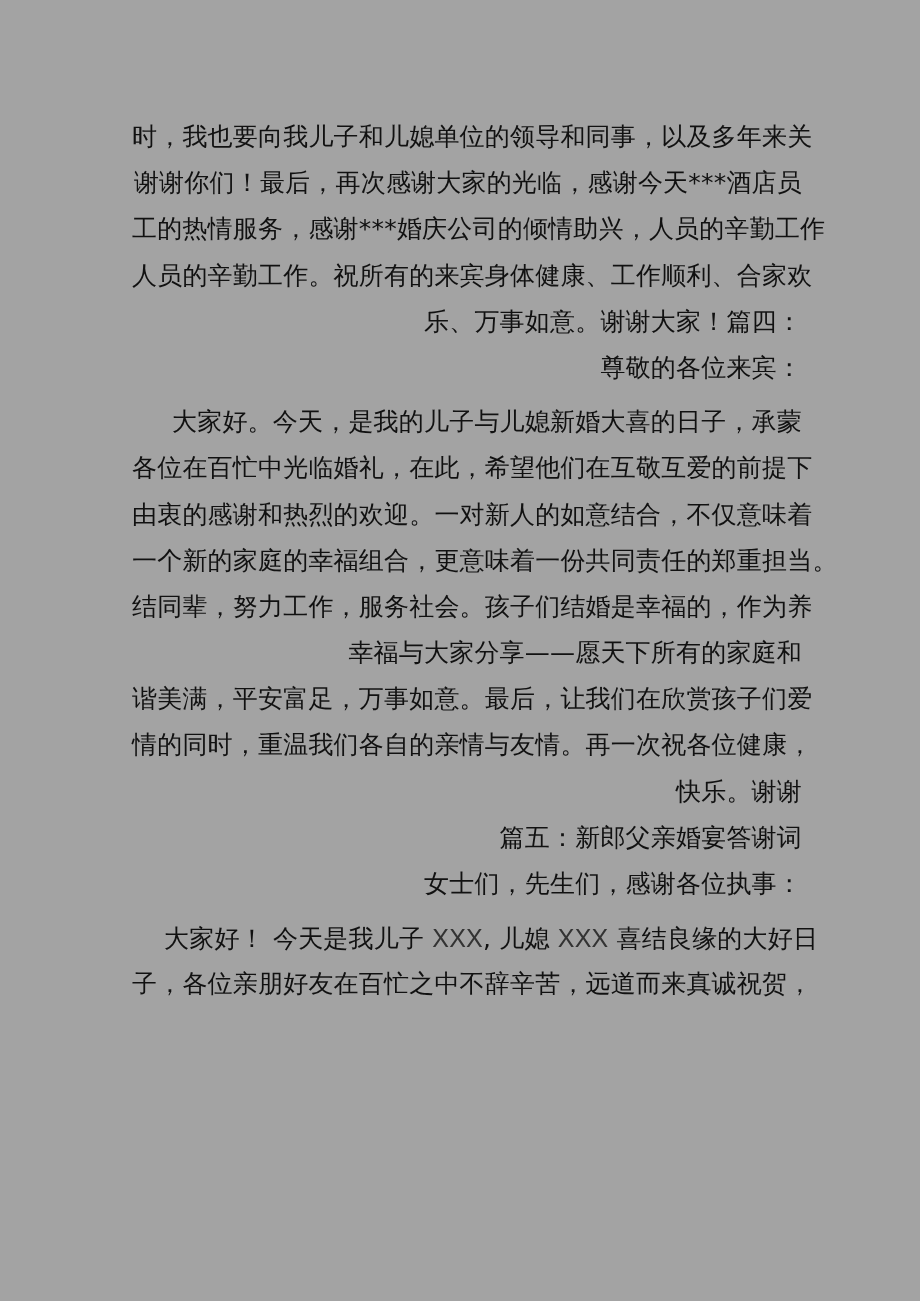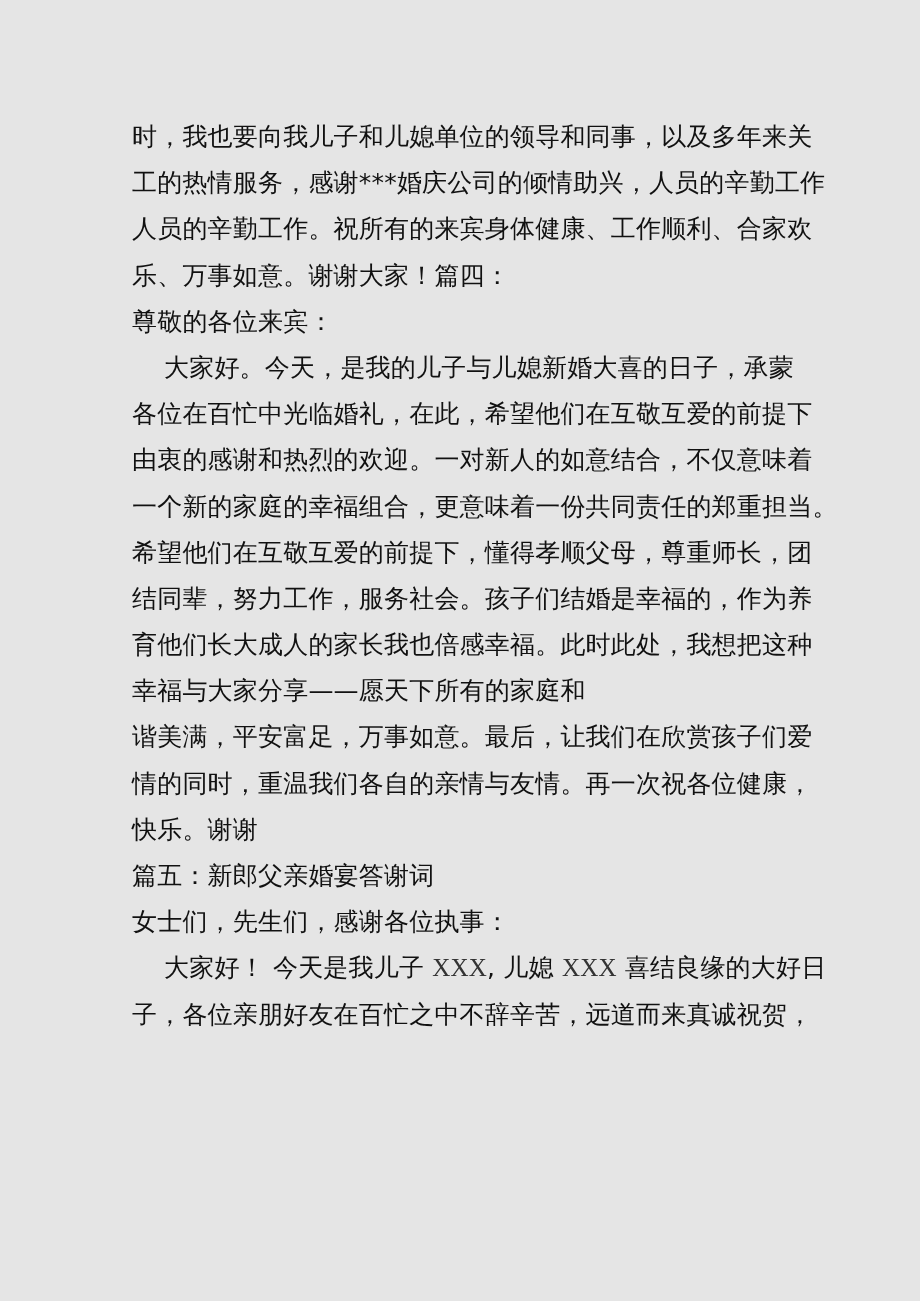--- a/index.html
+++ b/index.html
@@ -12,62 +12,63 @@
     height: 1301px;
     position: relative;
     overflow: hidden;
   }
   .page {
     position: absolute;
     left: 0;
     top: 0;
     width: 920px;
     height: 1301px;
-    background: #e5e5e5;
+    background: #a3a3a3;
+    text-align: right;
   }
   .content {
     position: absolute;
     left: 132px;
     top: 114px;
     width: 670px;
   }
   .line {
     font-family: "DejaVu Sans", "Liberation Sans", sans-serif;
     font-size: 25px;
     line-height: 46.2px;
     height: 46.2px;
     color: #111111;
     white-space: nowrap;
     letter-spacing: 0.2px;
   }
   .indent {
     padding-left: 32px;
+    margin-top: 8px;
   }
   .serif-x {
-    font-family: Liberation Serif, serif;
+    font-family: Liberation Sans, sans-serif;
     color: #333333;
   }
 </style>
 </head>
 <body>
 
 <div class="page">
   <div class="content">
     <div class="line">时，我也要向我儿子和儿媳单位的领导和同事，以及多年来关</div>
+    <div class="line">谢谢你们！最后，再次感谢大家的光临，感谢今天***酒店员</div>
     <div class="line">工的热情服务，感谢***婚庆公司的倾情助兴，人员的辛勤工作</div>
     <div class="line">人员的辛勤工作。祝所有的来宾身体健康、工作顺利、合家欢</div>
     <div class="line">乐、万事如意。谢谢大家！篇四：</div>
     <div class="line">尊敬的各位来宾：</div>
     <div class="line indent">大家好。今天，是我的儿子与儿媳新婚大喜的日子，承蒙</div>
     <div class="line">各位在百忙中光临婚礼，在此，希望他们在互敬互爱的前提下</div>
     <div class="line">由衷的感谢和热烈的欢迎。一对新人的如意结合，不仅意味着</div>
     <div class="line">一个新的家庭的幸福组合，更意味着一份共同责任的郑重担当。</div>
-    <div class="line">希望他们在互敬互爱的前提下，懂得孝顺父母，尊重师长，团</div>
     <div class="line">结同辈，努力工作，服务社会。孩子们结婚是幸福的，作为养</div>
-    <div class="line">育他们长大成人的家长我也倍感幸福。此时此处，我想把这种</div>
     <div class="line">幸福与大家分享——愿天下所有的家庭和</div>
     <div class="line">谐美满，平安富足，万事如意。最后，让我们在欣赏孩子们爱</div>
     <div class="line">情的同时，重温我们各自的亲情与友情。再一次祝各位健康，</div>
     <div class="line">快乐。谢谢</div>
     <div class="line">篇五：新郎父亲婚宴答谢词</div>
     <div class="line">女士们，先生们，感谢各位执事：</div>
     <div class="line indent"><span>大家好！ 今天是我儿子 </span><span class="serif-x">XXX</span><span>, 儿媳 </span><span class="serif-x">XXX</span><span> 喜结良缘的大好日</span></div>
     <div class="line">子，各位亲朋好友在百忙之中不辞辛苦，远道而来真诚祝贺，</div>
   </div>
 </div>

